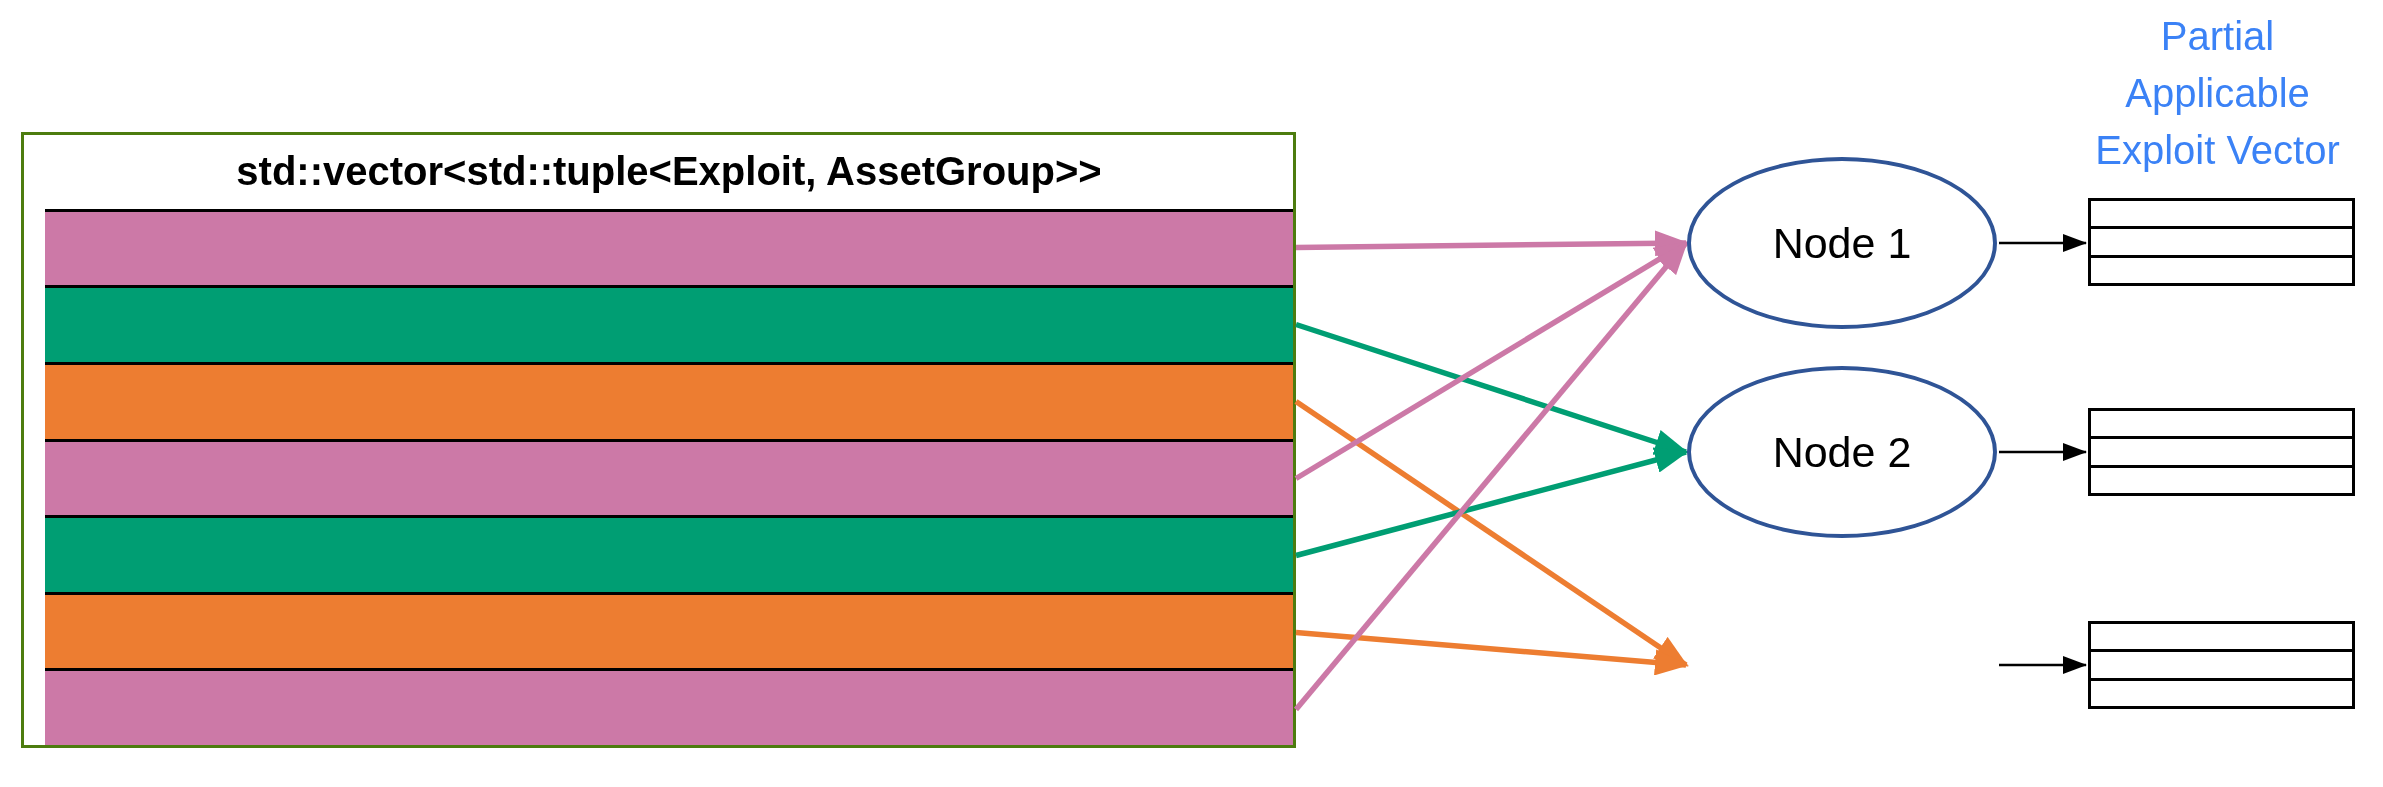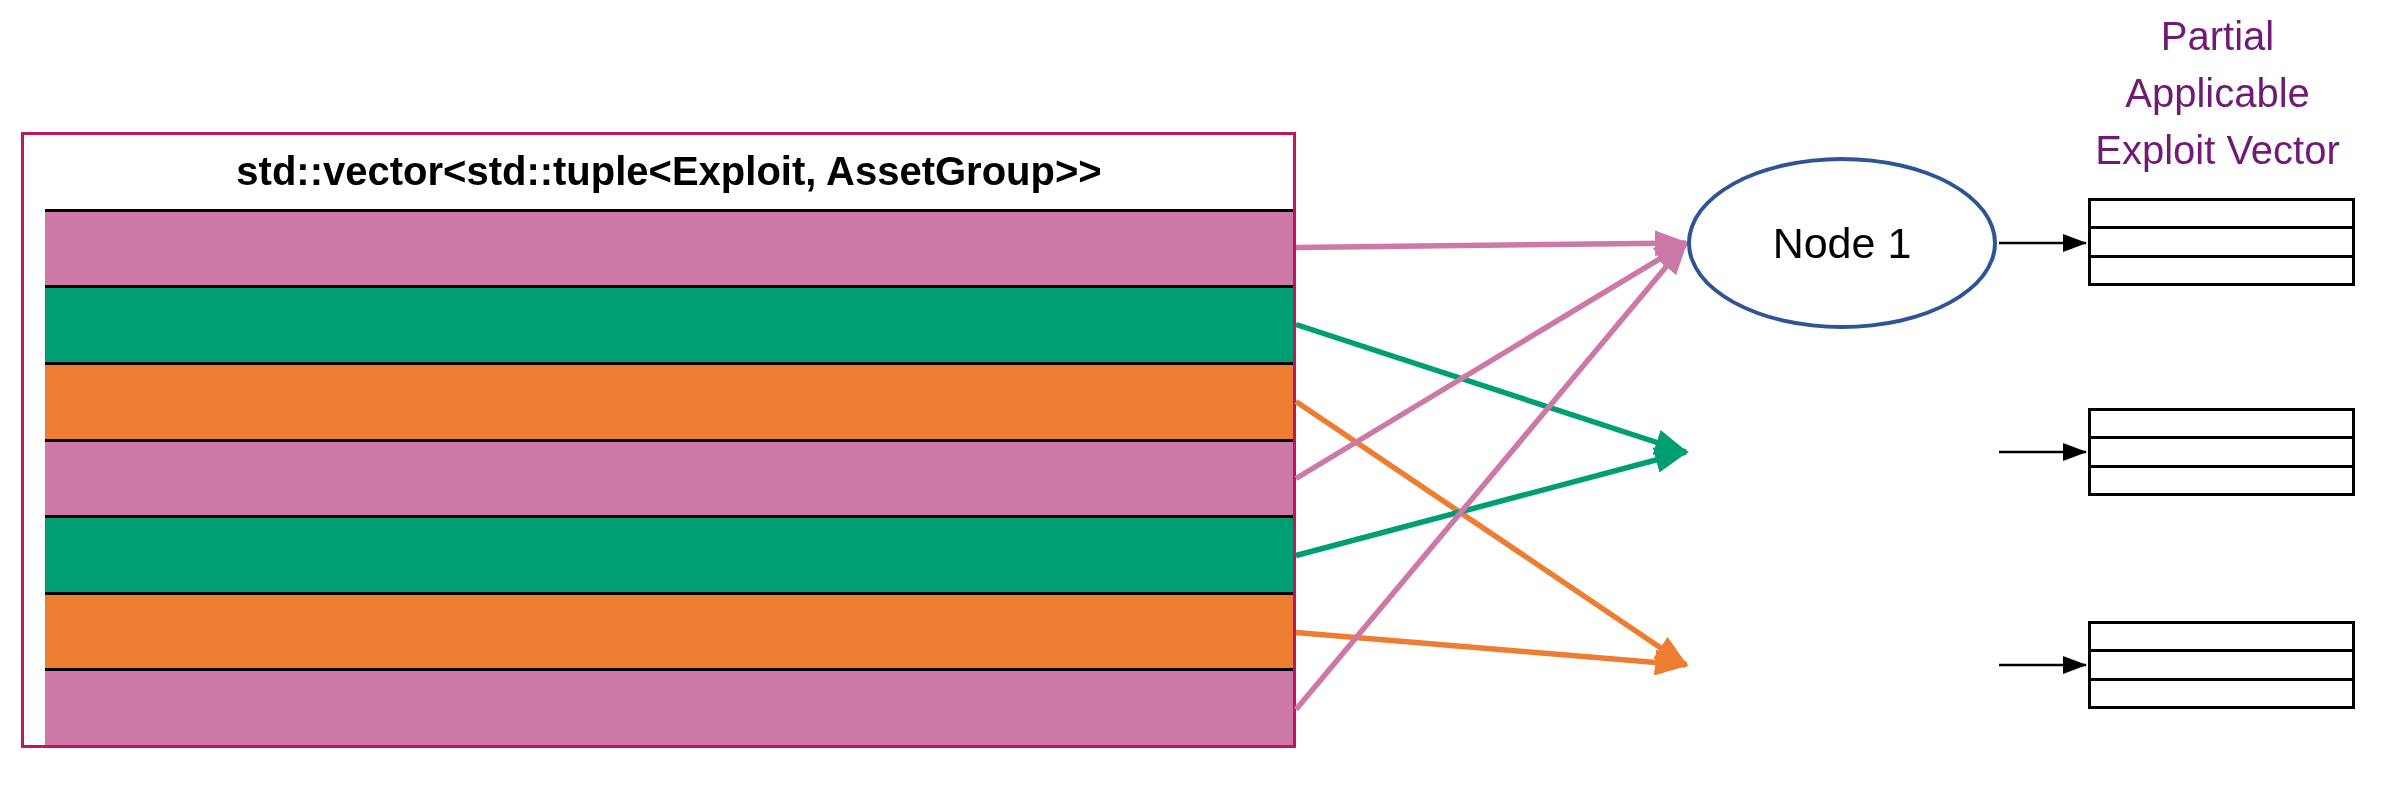--- a/index.html
+++ b/index.html
@@ -6,21 +6,21 @@
   #canvas{
     position:relative;
     width:2383px;height:787px;
     background:#ffffff;
     font-family:"Liberation Sans", sans-serif;
     overflow:hidden;
   }
   
   #vector-table{
     position:absolute;left:21px;top:132px;width:1275px;height:616px;
-    border:3px solid #be185d;box-sizing:border-box;
+    border:3px solid #4d7c0f;box-sizing:border-box;
     display:flex;flex-direction:column;padding-left:21px;
   }
   .vheader{
     flex:1;background:#fff;display:flex;align-items:center;justify-content:center;
     font-size:40px;font-weight:bold;color:#000;
     border-bottom:3px solid #000;white-space:nowrap;
   }
   .vrow{flex:1;border-bottom:3px solid #000;}
   .vrow:last-child{border-bottom:none;}
   
@@ -37,21 +37,21 @@
   .pv-table{
     position:absolute;left:2088px;width:267px;height:88px;box-sizing:border-box;
     border:3px solid #000;background:#fff;
     display:flex;flex-direction:column;
   }
   .pv-cell{flex:1;border-bottom:3px solid #000;}
   .pv-cell:last-child{border-bottom:none;}
   
   #pv-label{
     position:absolute;left:2052px;top:8px;width:331px;
-    text-align:center;font-size:40px;line-height:57px;color:#701a75;
+    text-align:center;font-size:40px;line-height:57px;color:#3b82f6;
     white-space:pre-line;
   }
 </style>
 </head>
 <body>
 
 <div id="canvas">
 
   <div id="vector-table">
     <div class="vheader">std::vector&lt;std::tuple&lt;Exploit, AssetGroup&gt;&gt;</div>
@@ -93,20 +93,24 @@
         <line x1="1999" y1="243" x2="2086" y2="243" stroke="#000000" stroke-width="2.5" marker-end="url(#arrow-black)"></line>
         <line x1="1999" y1="452" x2="2086" y2="452" stroke="#000000" stroke-width="2.5" marker-end="url(#arrow-black)"></line>
         <line x1="1999" y1="665" x2="2086" y2="665" stroke="#000000" stroke-width="2.5" marker-end="url(#arrow-black)"></line>
       </g>
   </svg>
 
   <div class="node" style="left: 1687px; top: 157px; border: 4px solid rgb(47, 84, 150); align-items: center;">
     <span>Node 1</span>
       <sub></sub>
   </div>
+  <div class="node" style="left: 1687px; top: 366px; border: 4px solid rgb(47, 84, 150);">
+    <span>Node 2</span>
+      <sub></sub>
+  </div>
 
   <div class="pv-table" style="top:198px;">
       <div class="pv-cell"></div>
       <div class="pv-cell"></div>
       <div class="pv-cell"></div>
     </div>
   <div class="pv-table" style="top:408px;">
       <div class="pv-cell"></div>
       <div class="pv-cell"></div>
       <div class="pv-cell"></div>

